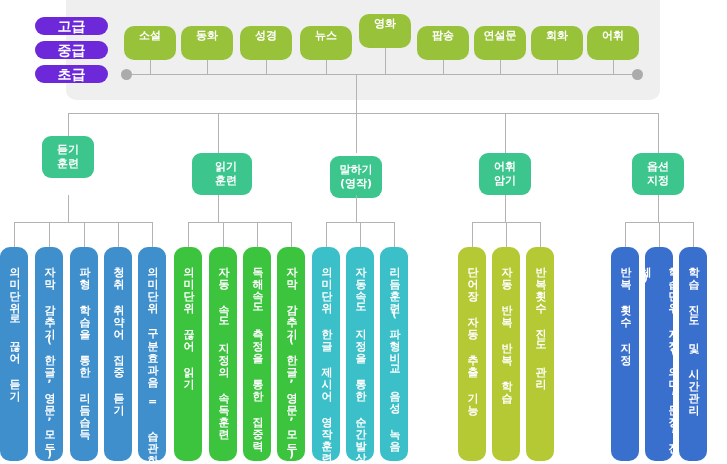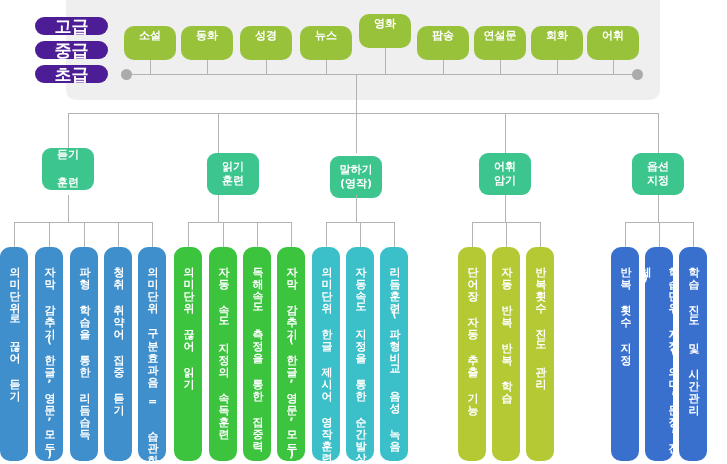--- a/index.html
+++ b/index.html
@@ -1,21 +1,21 @@
 <!DOCTYPE html>
 <html><head>
 <meta charset="utf-8">
 <style>
   html, body { margin:0; padding:0; background:#ffffff; }
   body { width:727px; height:464px; position:relative; overflow:hidden;
          font-family:"DejaVu Sans", "Liberation Sans", sans-serif; }
   .abs { position:absolute; }
   .graybox { left:66px; top:-10px; width:594px; height:110px; background:#efefef; border-radius:10px; }
-  .level { width:73px; height:18px; border-radius:9px; background:#4c1d95; color:#fff;
-           font-size:17px; font-weight:bold; text-align:center; line-height:18px; }
+  .level { width:73px; height:18px; border-radius:9px; background:#6d28d9; color:#fff;
+           font-size:14px; font-weight:bold; text-align:center; line-height:18px; }
   .genre { width:52px; height:34px; border-radius:10px; background:#97c23a; color:#fff;
            font-size:11px; font-weight:bold; text-align:center; line-height:19px; }
   .line { background:#b3b3b3; }
   .dot { width:11px; height:11px; border-radius:50%; background:#ababab; }
   .cat { width:52px; height:42px; border-radius:9px; background:#3cc68d; color:#fff;
          font-size:11px; font-weight:bold; text-align:center; line-height:14px;
          display:flex; flex-direction:column; align-items:center; justify-content:center; }
   .bar { width:28px; top:247px; height:214px; border-radius:10px; color:#fff;
          font-size:11px; font-weight:bold; display:flex; justify-content:center; }
   .bar span { writing-mode: vertical-rl; text-orientation: upright; letter-spacing:1px;
@@ -58,21 +58,21 @@
     <div class="abs genre" style="left: 531px; top: 26px; text-align: center;">회화</div>
     <div class="abs line" style="left: 613px; top: 45px; width: 1px; height: 29px;"></div>
     <div class="abs genre" style="left: 587px; top: 26px;">어휘</div>
   </div>
 
 <div class="abs line" style="left:356px;top:74px;width:1px;height:39px;"></div>
 <div class="abs line" style="left:68px;top:113px;width:591px;height:1px;"></div>
 
 <div id="categories">
     <div class="abs line" style="left: 68px; top: 113px; width: 1px; height: 40px;"></div>
-    <div class="abs cat" style="left: 42px; top: 148px; justify-content: space-between;">
+    <div class="abs cat" style="left: 42px; top: 136px;">
       <span>듣기</span>
       <span>훈련</span>
     </div>
     <div class="abs line" style="left: 68px; top: 195px; width: 1px; height: 27px;"></div>
     <div class="abs line" style="left: 14px; top: 222px; width: 139px; height: 1px;"></div>
     <div class="abs line" style="left: 14px; top: 222px; width: 1px; height: 25px;"></div>
     <div class="abs bar c-blue1" style="left: 0px;">
       <span>의미단위로 끊어 듣기</span>
     </div>
     <div class="abs line" style="left: 49px; top: 222px; width: 1px; height: 25px;"></div>
@@ -85,21 +85,21 @@
     </div>
     <div class="abs line" style="left: 118px; top: 222px; width: 1px; height: 25px;"></div>
     <div class="abs bar c-blue1" style="left: 104px;">
       <span>청취 취약어 집중 듣기</span>
     </div>
     <div class="abs line" style="left: 152px; top: 222px; width: 1px; height: 25px;"></div>
     <div class="abs bar c-blue1" style="left: 138px;">
       <span>의미단위 구분효과음 = 습관화</span>
     </div>
     <div class="abs line" style="left: 218px; top: 113px; width: 1px; height: 40px;"></div>
-    <div class="abs cat" style="left: 207px; top: 153px;">
+    <div class="abs cat" style="left: 192px; top: 153px; padding-left: 8px;">
       <span>읽기</span>
       <span>훈련</span>
     </div>
     <div class="abs line" style="left: 218px; top: 195px; width: 1px; height: 27px;"></div>
     <div class="abs line" style="left: 188px; top: 222px; width: 104px; height: 1px;"></div>
     <div class="abs line" style="left: 188px; top: 222px; width: 1px; height: 25px;"></div>
     <div class="abs bar c-green" style="left: 174px;">
       <span>의미단위 끊어 읽기</span>
     </div>
     <div class="abs line" style="left: 223px; top: 222px; width: 1px; height: 25px;"></div>

